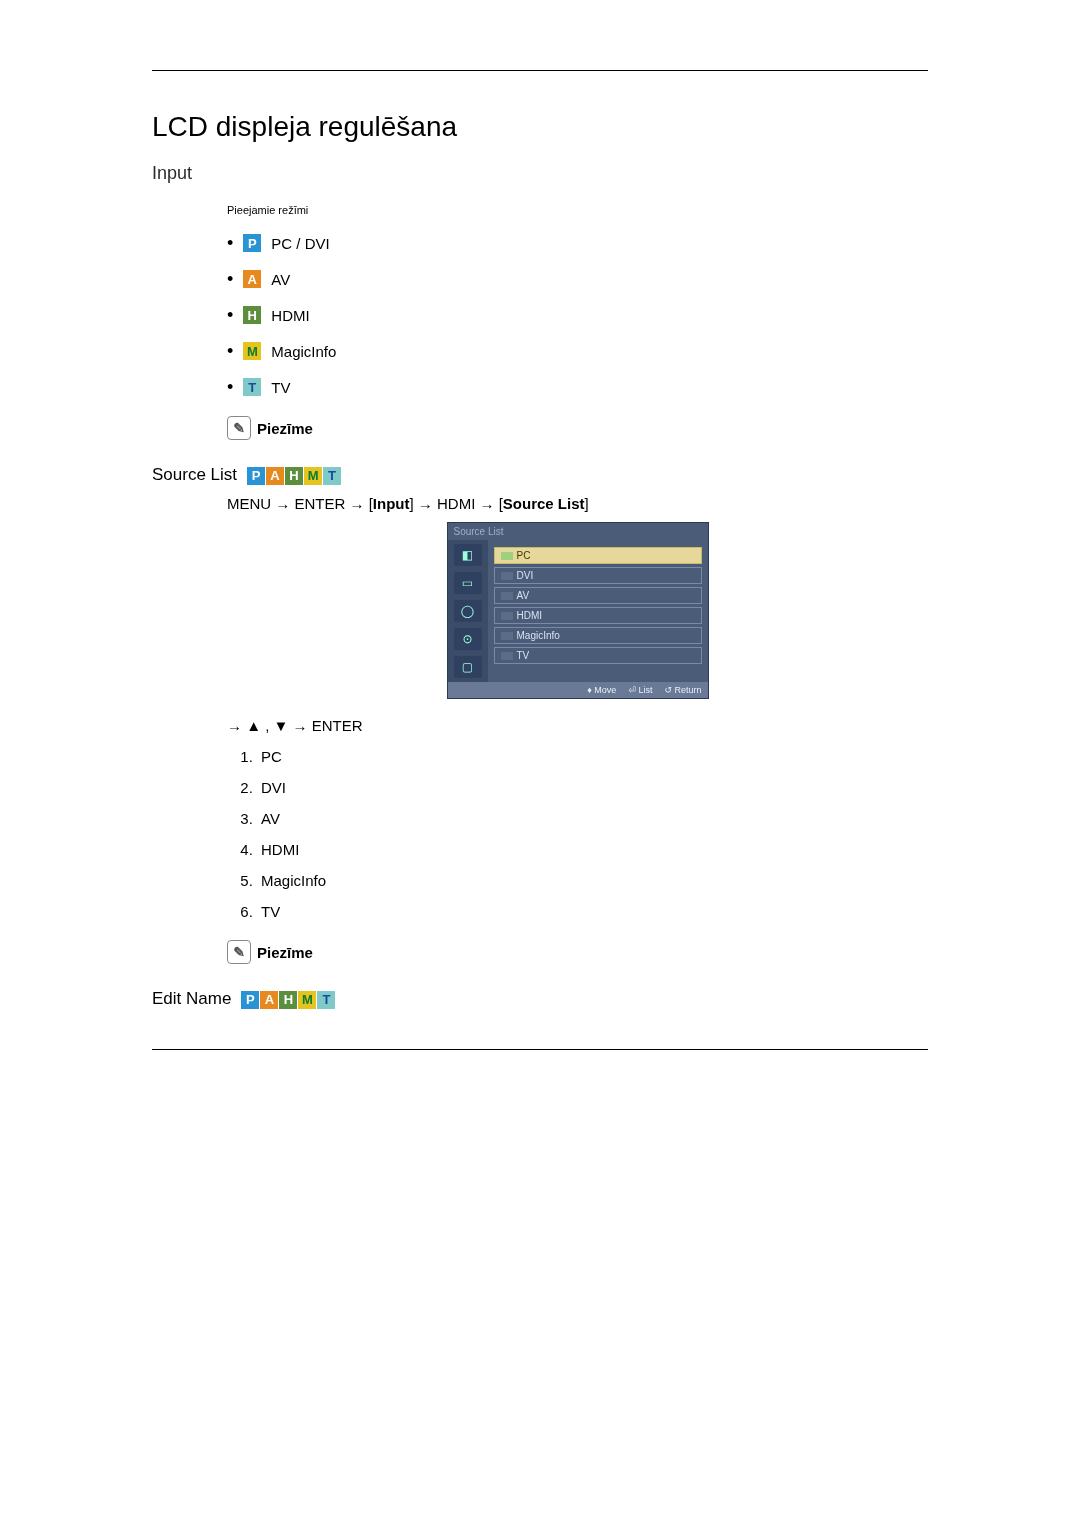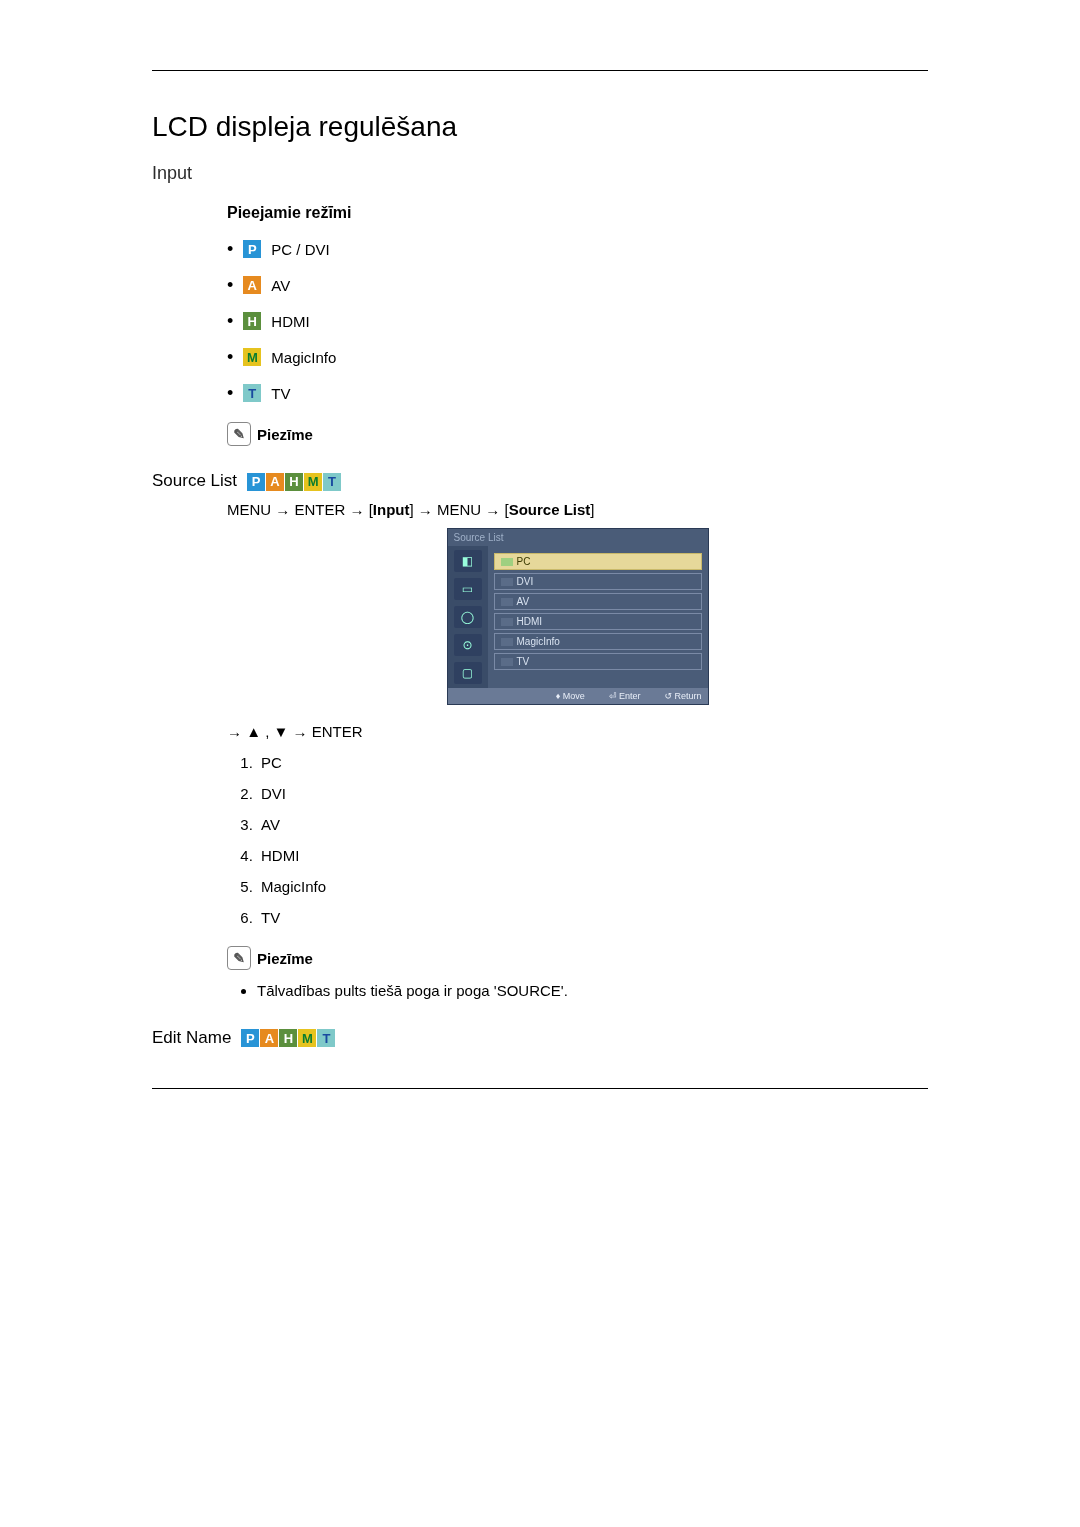--- a/index.html
+++ b/index.html
@@ -26,22 +26,22 @@
     font-weight: normal;
     margin: 40px 0 10px 0;
   }
   h2 {
     font-size: 18px;
     font-weight: normal;
     color: #2c2c2c;
     margin: 20px 0 10px 0;
   }
   h3 {
-    font-size: 16px;
-    font-weight: bold;
+    font-size: 11px;
+    font-weight: normal;
     margin: 20px 0 10px 0;
   }
   .indent {
     margin-left: 75px;
   }
   ul.modes {
     list-style: none;
     padding: 0;
     margin: 10px 0;
   }
@@ -187,21 +187,21 @@
     background: #9fd080;
     color: #2a5;
   }
   .osd-footer {
     background: #6a7a96;
     color: #e8eef8;
     font-size: 9px;
     padding: 3px 6px;
     display: flex;
     justify-content: flex-end;
-    gap: 24px;
+    gap: 12px;
   }
   .para {
     font-size: 15px;
     line-height: 1.5;
     margin: 12px 0;
   }
   ol.numlist {
     font-size: 15px;
     padding-left: 30px;
     margin: 14px 0;
@@ -272,21 +272,21 @@
       <span class="badge badge-p">P</span><span class="badge badge-a">A</span><span class="badge badge-h">H</span><span class="badge badge-m">
           <span>M</span>
         </span><span class="badge badge-t">
           <span>T</span>
         </span>
     </span>
   </div>
 
   <div class="indent">
     <div class="menupath">
-      <span>MENU → ENTER → [</span><b>Input</b><span>] → MENU → [</span><b>Source List</b><span>]</span>
+      <span>MENU → ENTER → [</span><b>Input</b><span>] → HDMI → [</span><b>Source List</b><span>]</span>
     </div>
 
     <div class="osd">
       <div class="osd-title">Source List</div>
       <div class="osd-body">
         <div class="osd-icons">
           <div class="ic">◧</div>
           <div class="ic">▭</div>
           <div class="ic">◯</div>
           <div class="ic">⊙</div>
@@ -314,44 +314,41 @@
               <span>MagicInfo</span>
             </div>
           <div class="osd-item">
               <span class="pre"></span>
               <span>TV</span>
             </div>
         </div>
       </div>
       <div class="osd-footer">
         <span>♦ <span>Move</span></span>
-        <span>⏎ <span>Enter</span></span>
+        <span>⏎ <span>List</span></span>
         <span>↺ <span>Return</span></span>
       </div>
     </div>
 
     <div class="arrows">→ ▲ , ▼ → ENTER</div>
 
 
     <ol class="numlist">
       <li>PC</li>
       <li>DVI</li>
       <li>AV</li>
       <li>HDMI</li>
       <li>MagicInfo</li>
       <li>TV</li>
     </ol>
 
     <div class="note-title">
       <span class="note-icon">✎</span>
       <span>Piezīme</span>
     </div>
-    <ul class="note-list">
-      <li>Tālvadības pults tiešā poga ir poga 'SOURCE'.</li>
-    </ul>
   </div>
 
   <div class="section-head">
     <span class="label">Edit Name</span>
     <span class="badge-row">
       <span class="badge badge-p">P</span><span class="badge badge-a">A</span><span class="badge badge-h">H</span><span class="badge badge-m">
           <span>M</span>
         </span><span class="badge badge-t">
           <span>T</span>
         </span>

